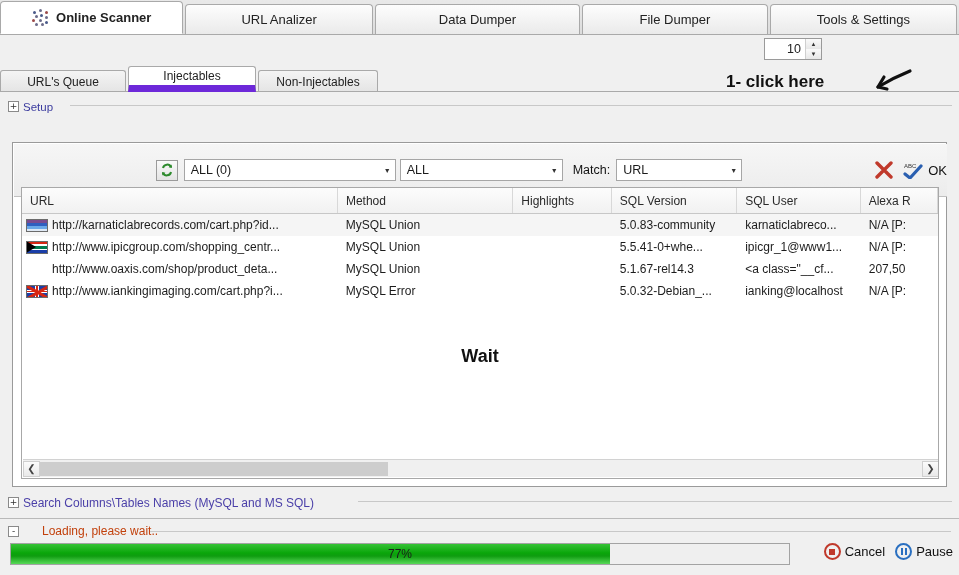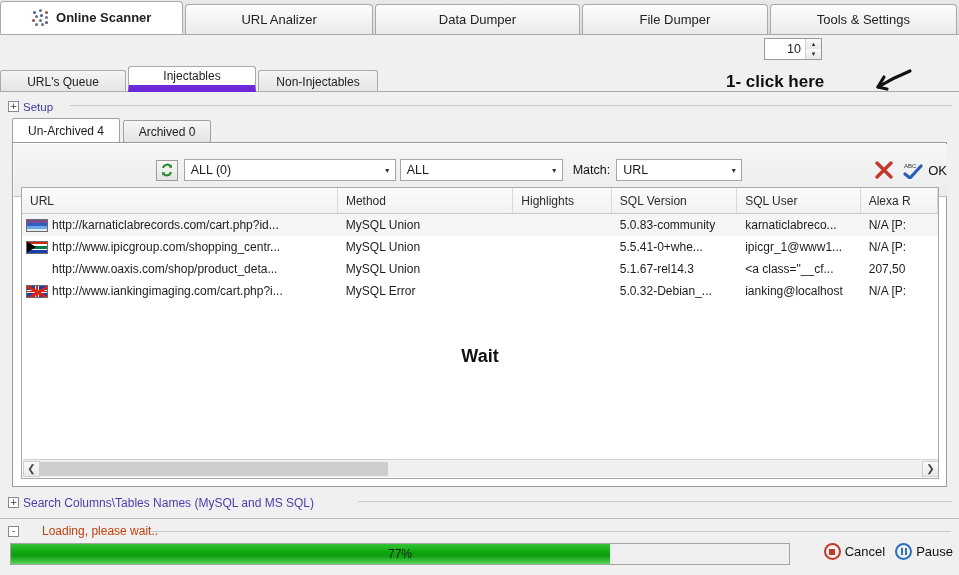--- a/index.html
+++ b/index.html
@@ -219,28 +219,20 @@
   </svg>
 
   <div class="setup">
     <span class="exp">
       <span class="expbox">+</span>
       <span class="t">Setup</span>
     </span>
     <span class="setupline"></span>
   </div>
 
-  <div class="arcwrap">
-    <div class="atab atab-w1 sel">
-      <span>Un-Archived 4</span>
-      </div>
-    <div class="atab atab-w2">
-      <span>Archived 0</span>
-      </div>
-  </div>
 
   <div class="panel">
 
     <div class="filterbar">
       <div class="refbtn">
         <svg width="14" height="14" viewBox="0 0 14 14">
           <path d="M3 5 A4.2 4.2 0 0 1 11 4.2" stroke="#2d8a2d" stroke-width="2" fill="none"></path>
           <path d="M11 9 A4.2 4.2 0 0 1 3 9.8" stroke="#2d8a2d" stroke-width="2" fill="none"></path>
           <path d="M11.6 1.4 L12 5 L8.6 4.3 Z" fill="#2d8a2d"></path>
           <path d="M2.4 12.6 L2 9 L5.4 9.7 Z" fill="#2d8a2d"></path>

